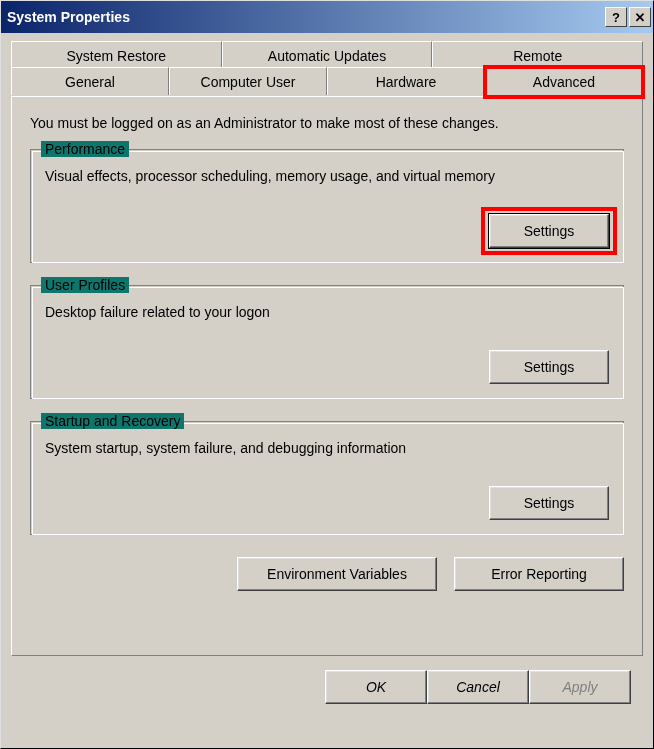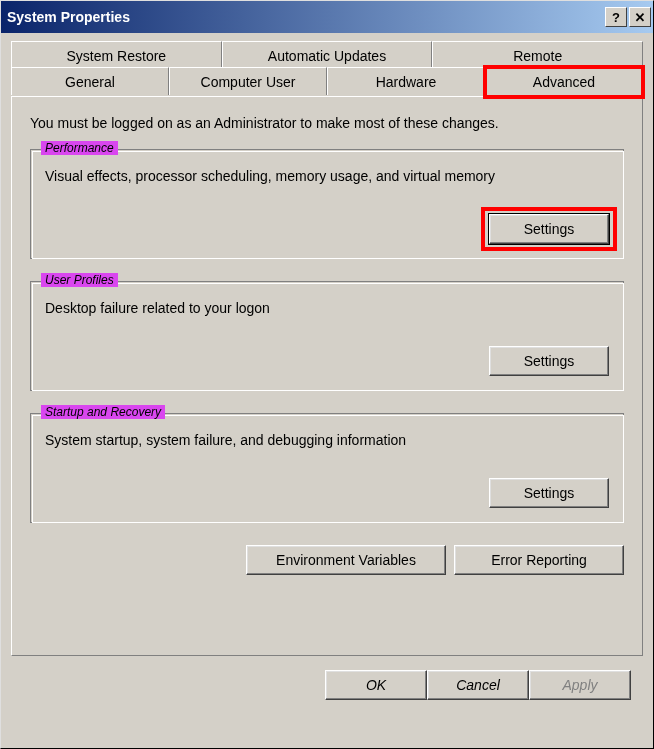--- a/index.html
+++ b/index.html
@@ -123,25 +123,24 @@
     content: "";
     position: absolute;
     left: 1px; right: -1px; top: 1px; bottom: -1px;
     border: 1px solid #fff;
     pointer-events: none;
   }
   .legend {
     position: absolute;
     top: -9px;
     left: 10px;
-    background: #d946ef;
+    background: #0f766e;
     padding: 0 4px;
-    font-size: 12px;
+    font-size: 14px;
     z-index: 2;
-    font-style: italic;
   }
   .fieldset-desc {
     font-size: 14px;
     margin-bottom: 30px;
     position: relative;
     z-index: 2;
   }
   .btnrow {
     display: flex;
     justify-content: flex-end;
@@ -157,21 +156,21 @@
     border-left: 1px solid #fff;
     border-right: 1px solid #404040;
     border-bottom: 1px solid #404040;
     box-shadow: inset -1px -1px 0 #808080, inset 1px 1px 0 #dfdfdf;
     display: flex;
     align-items: center;
     justify-content: center;
     cursor: pointer;
     font-size: 14px;
     font-family: inherit;
-    padding: 8px 14px;
+    padding: 16px 14px;
     text-align: center;
   }
   .btn.disabled {
     color: #808080;
     cursor: default;
   }
   .btn-highlight-wrap {
     position: relative;
     display: inline-block;
   }
@@ -181,21 +180,21 @@
     left: -8px;
     right: -8px;
     bottom: -7px;
     border: 4px solid #f00;
     pointer-events: none;
     z-index: 5;
   }
   .lowerbtns {
     display: flex;
     justify-content: flex-end;
-    gap: 8px;
+    gap: 17px;
     margin-top: 16px;
   }
   .dialog-buttons {
     display: flex;
     justify-content: flex-end;
     gap: 0;
     padding: 14px 12px 0 0;
     font-style: italic;
   }
   .dialog-buttons .btn {

